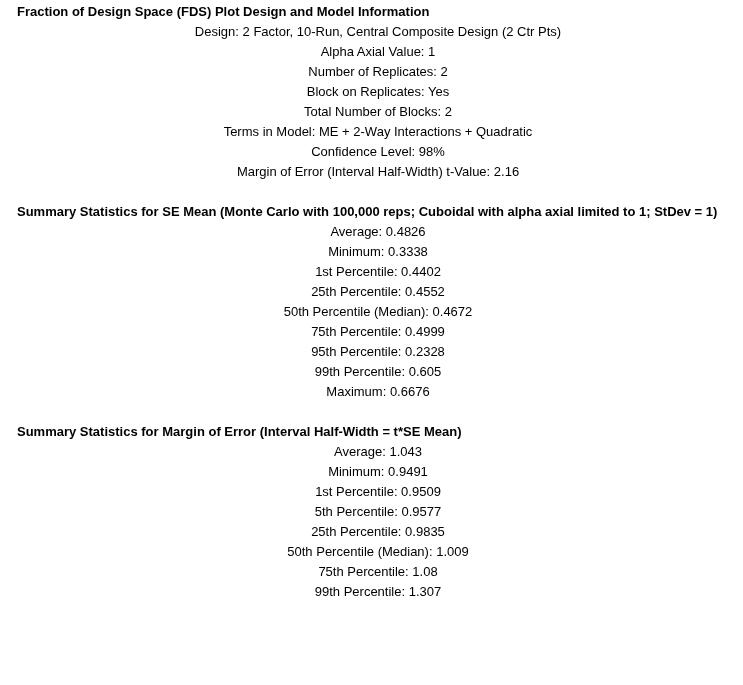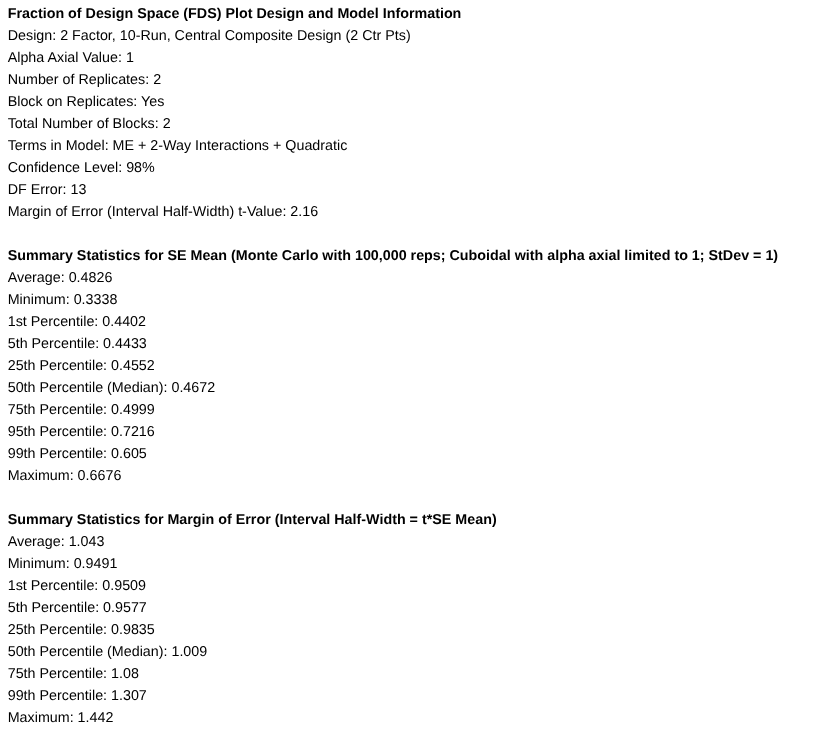--- a/index.html
+++ b/index.html
@@ -12,70 +12,69 @@
     overflow: hidden;
     background: #ffffff;
     color: #000000;
     font-family: "Liberation Sans", sans-serif;
     font-size: 13px;
     line-height: 20px;
     -webkit-font-smoothing: antialiased;
   }
   .report {
     padding: 2px 4px 0 7px;
+    margin-left: 10px;
   }
   .section + .section {
     margin-top: 20px; 
   }
   .section-title {
     font-weight: bold;
     white-space: nowrap;
   }
   .line {
     white-space: nowrap;
+    text-align: center;
   }
 </style>
 </head>
 <body style="background: rgb(255, 255, 255); color: rgb(0, 0, 0);">
 
 <div class="report">
 
   <div class="section">
     <div class="section-title">Fraction of Design Space (FDS) Plot Design and Model Information</div>
     <div class="line">Design: 2 Factor, 10-Run, Central Composite Design (2 Ctr Pts)</div>
     <div class="line">Alpha Axial Value: 1</div>
     <div class="line">Number of Replicates: 2</div>
     <div class="line">Block on Replicates: Yes</div>
     <div class="line">Total Number of Blocks: 2</div>
     <div class="line">Terms in Model: ME + 2-Way Interactions + Quadratic</div>
     <div class="line">Confidence Level: 98%</div>
-    <div class="line">DF Error: 13</div>
     <div class="line">Margin of Error (Interval Half-Width) t-Value: 2.16</div>
   </div>
 
   <div class="section">
     <div class="section-title">Summary Statistics for SE Mean (Monte Carlo with 100,000 reps; Cuboidal with alpha axial limited to 1; StDev = 1)</div>
     <div class="line">Average: 0.4826</div>
     <div class="line">Minimum: 0.3338</div>
     <div class="line">1st Percentile: 0.4402</div>
-    <div class="line">5th Percentile: 0.4433</div>
     <div class="line">25th Percentile: 0.4552</div>
     <div class="line">50th Percentile (Median): 0.4672</div>
     <div class="line">75th Percentile: 0.4999</div>
-    <div class="line">95th Percentile: 0.7216</div>
+    <div class="line">95th Percentile: 0.2328</div>
     <div class="line">99th Percentile: 0.605</div>
     <div class="line">Maximum: 0.6676</div>
   </div>
 
   <div class="section">
     <div class="section-title">Summary Statistics for Margin of Error (Interval Half-Width = t*SE Mean)</div>
     <div class="line">Average: 1.043</div>
     <div class="line">Minimum: 0.9491</div>
     <div class="line">1st Percentile: 0.9509</div>
     <div class="line">5th Percentile: 0.9577</div>
     <div class="line">25th Percentile: 0.9835</div>
     <div class="line">50th Percentile (Median): 1.009</div>
     <div class="line">75th Percentile: 1.08</div>
     <div class="line">99th Percentile: 1.307</div>
-    <div class="line">Maximum: 1.442</div>
   </div>
 
 </div>
 
 </body></html>

